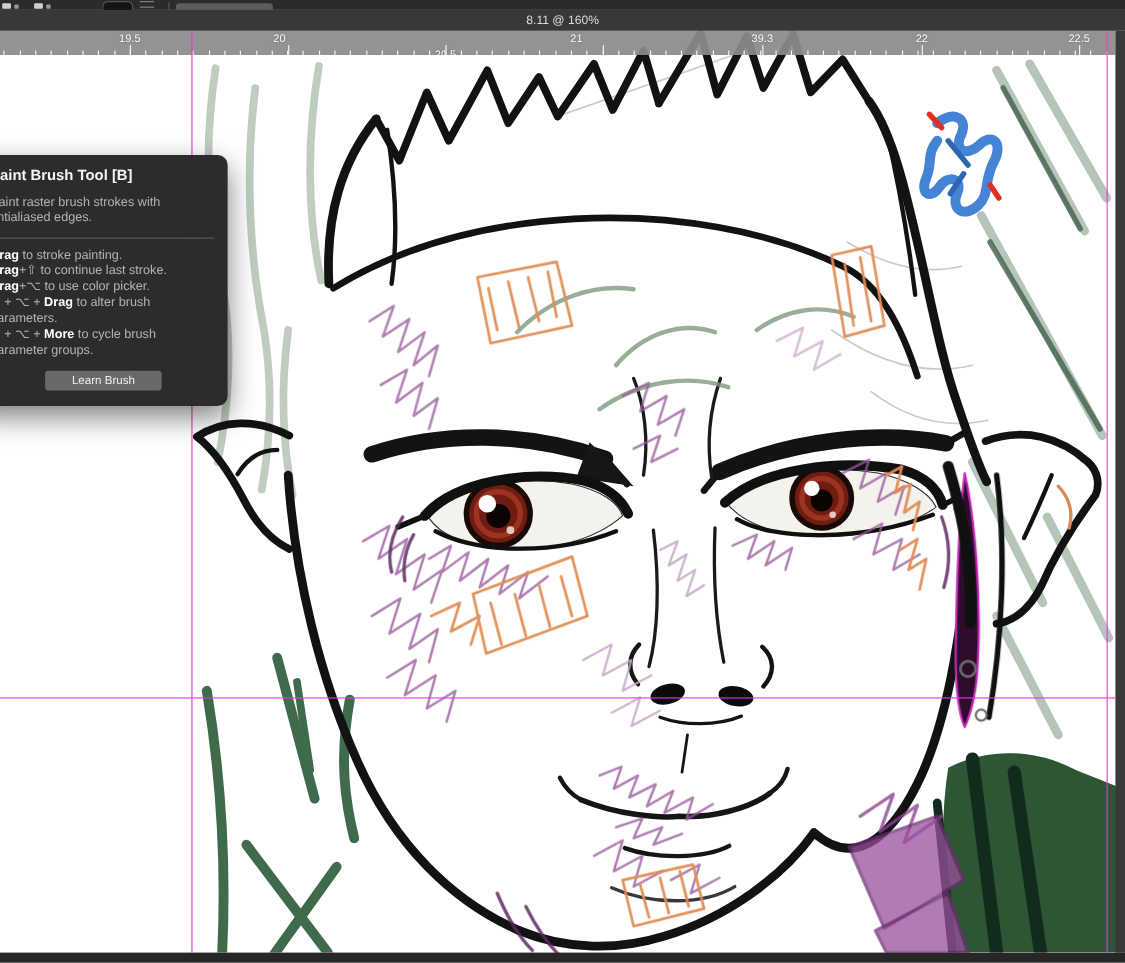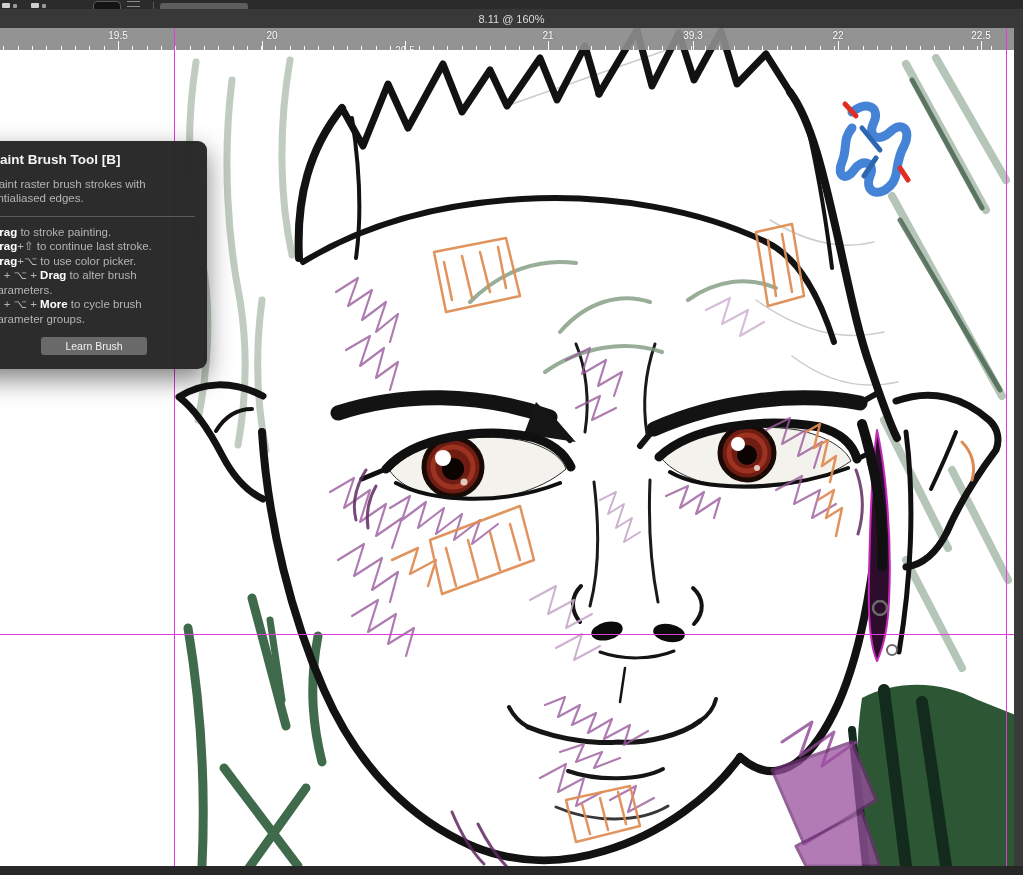--- a/index.html
+++ b/index.html
@@ -317,25 +317,25 @@
       <div class="tick" style="left: 919.88px;"></div>
       <div class="tick" style="left: 934.2px;"></div>
       <div class="tick" style="left: 948.52px;"></div>
       <div class="tick" style="left: 962.84px;"></div>
       <div class="tick" style="left: 977.16px;"></div>
       <div class="tick" style="left: 991.48px;"></div>
       <div class="tick" style="left: 1005.8px;"></div>
       <div class="tick major" style="left: 118px;"></div>
       <div class="tick-label" style="left: 118px;">19.5</div>
       <div class="tick major" style="left: 262px;"></div>
-      <div class="tick-label" style="left: 272px;">20</div>
+      <div class="tick-label" style="left: 254px;">20</div>
       <div class="tick major" style="left: 405px;"></div>
       <div class="tick-label" style="left: 405px; margin-top: 15px;">20.5</div>
       <div class="tick major" style="left: 548px;"></div>
-      <div class="tick-label" style="left: 548px;">21</div>
+      <div class="tick-label" style="left: 524px;">21</div>
       <div class="tick major" style="left: 693px;"></div>
       <div class="tick-label" style="left: 693px;">39.3</div>
       <div class="tick major" style="left: 838px;"></div>
       <div class="tick-label" style="left: 838px;">22</div>
       <div class="tick major" style="left: 981px;"></div>
       <div class="tick-label" style="left: 981px;">22.5</div>
     </div>
 
   <div class="right-strip"></div>
   <div class="toolbar-strip">

